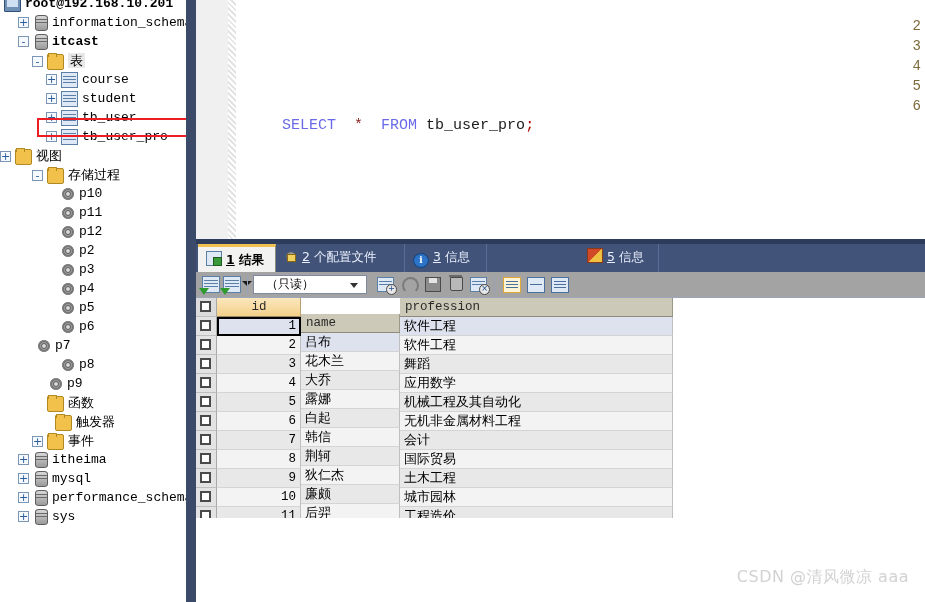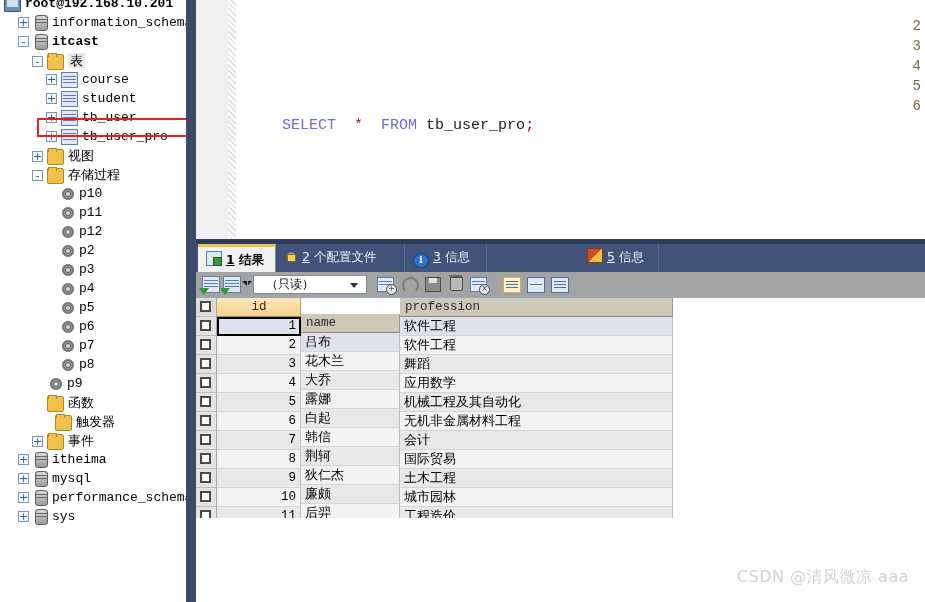--- a/index.html
+++ b/index.html
@@ -206,31 +206,31 @@
 <div id="sidebar">
   <div id="tree">
       <div class="tree-row" style="margin-top:-6px;padding-left:4px"><span class="ic ic-monitor"></span><span class="lbl-bold">root@192.168.10.201</span></div>
       <div class="tree-row" style="padding-left:18px"><span class="expander">+</span><span class="ic ic-db"></span><span class="">information_schema</span></div>
       <div class="tree-row" style="padding-left:18px"><span class="expander">-</span><span class="ic ic-db"></span><span class=" lbl-bold">itcast</span></div>
       <div class="tree-row" style="padding-left:32px"><span class="expander">-</span><span class="ic ic-folder"></span><span class=" lbl-cn lbl-sel">表</span></div>
       <div class="tree-row" style="padding-left:46px"><span class="expander">+</span><span class="ic ic-table"></span><span class="">course</span></div>
       <div class="tree-row" style="padding-left:46px"><span class="expander">+</span><span class="ic ic-table"></span><span class="">student</span></div>
       <div class="tree-row" style="padding-left:46px"><span class="expander">+</span><span class="ic ic-table"></span><span class="">tb_user</span></div>
       <div class="tree-row" style="padding-left:46px"><span class="expander">+</span><span class="ic ic-table"></span><span class="">tb_user_pro</span></div>
-      <div class="tree-row" style="padding-left:32px"><span class="expander">+</span><span class="ic ic-folder"></span><span class=" lbl-cn">视图</span></div>
+      <div class="tree-row" style=""><span class="expander">+</span><span class="ic ic-folder"></span><span class=" lbl-cn">视图</span></div>
       <div class="tree-row" style="padding-left:32px"><span class="expander">-</span><span class="ic ic-folder"></span><span class=" lbl-cn">存储过程</span></div>
       <div class="tree-row" style="padding-left:46px"><span class="expander blank"></span><span class="ic ic-gear"></span><span class="">p10</span></div>
       <div class="tree-row" style="padding-left:46px"><span class="expander blank"></span><span class="ic ic-gear"></span><span class="">p11</span></div>
       <div class="tree-row" style="padding-left:46px"><span class="expander blank"></span><span class="ic ic-gear"></span><span class="">p12</span></div>
       <div class="tree-row" style="padding-left:46px"><span class="expander blank"></span><span class="ic ic-gear"></span><span class="">p2</span></div>
       <div class="tree-row" style="padding-left:46px"><span class="expander blank"></span><span class="ic ic-gear"></span><span class="">p3</span></div>
       <div class="tree-row" style="padding-left:46px"><span class="expander blank"></span><span class="ic ic-gear"></span><span class="">p4</span></div>
       <div class="tree-row" style="padding-left:46px"><span class="expander blank"></span><span class="ic ic-gear"></span><span class="">p5</span></div>
       <div class="tree-row" style="padding-left:46px"><span class="expander blank"></span><span class="ic ic-gear"></span><span class="">p6</span></div>
-      <div class="tree-row" style="padding-left:46px"><span class="expander blank"></span><span class="ic ic-gear"></span><span class="">p7</span></div>
+      <div class="tree-row" style="padding-left:22px"><span class="expander blank"></span><span class="ic ic-gear"></span><span class="">p7</span></div>
       <div class="tree-row" style="padding-left:46px"><span class="expander blank"></span><span class="ic ic-gear"></span><span class="">p8</span></div>
       <div class="tree-row" style="padding-left:34px"><span class="expander blank"></span><span class="ic ic-gear"></span><span class="">p9</span></div>
       <div class="tree-row" style="padding-left:32px"><span class="expander blank"></span><span class="ic ic-folder"></span><span class=" lbl-cn">函数</span></div>
       <div class="tree-row" style="padding-left:40px"><span class="expander blank"></span><span class="ic ic-folder"></span><span class=" lbl-cn">触发器</span></div>
       <div class="tree-row" style="padding-left:32px"><span class="expander">+</span><span class="ic ic-folder"></span><span class=" lbl-cn">事件</span></div>
       <div class="tree-row" style="padding-left:18px"><span class="expander">+</span><span class="ic ic-db"></span><span class="">itheima</span></div>
       <div class="tree-row" style="padding-left:18px"><span class="expander">+</span><span class="ic ic-db"></span><span class="">mysql</span></div>
       <div class="tree-row" style="padding-left:18px"><span class="expander">+</span><span class="ic ic-db"></span><span class="">performance_schema</span></div>
       <div class="tree-row" style="padding-left:18px"><span class="expander">+</span><span class="ic ic-db"></span><span class="">sys</span></div>
     </div>

